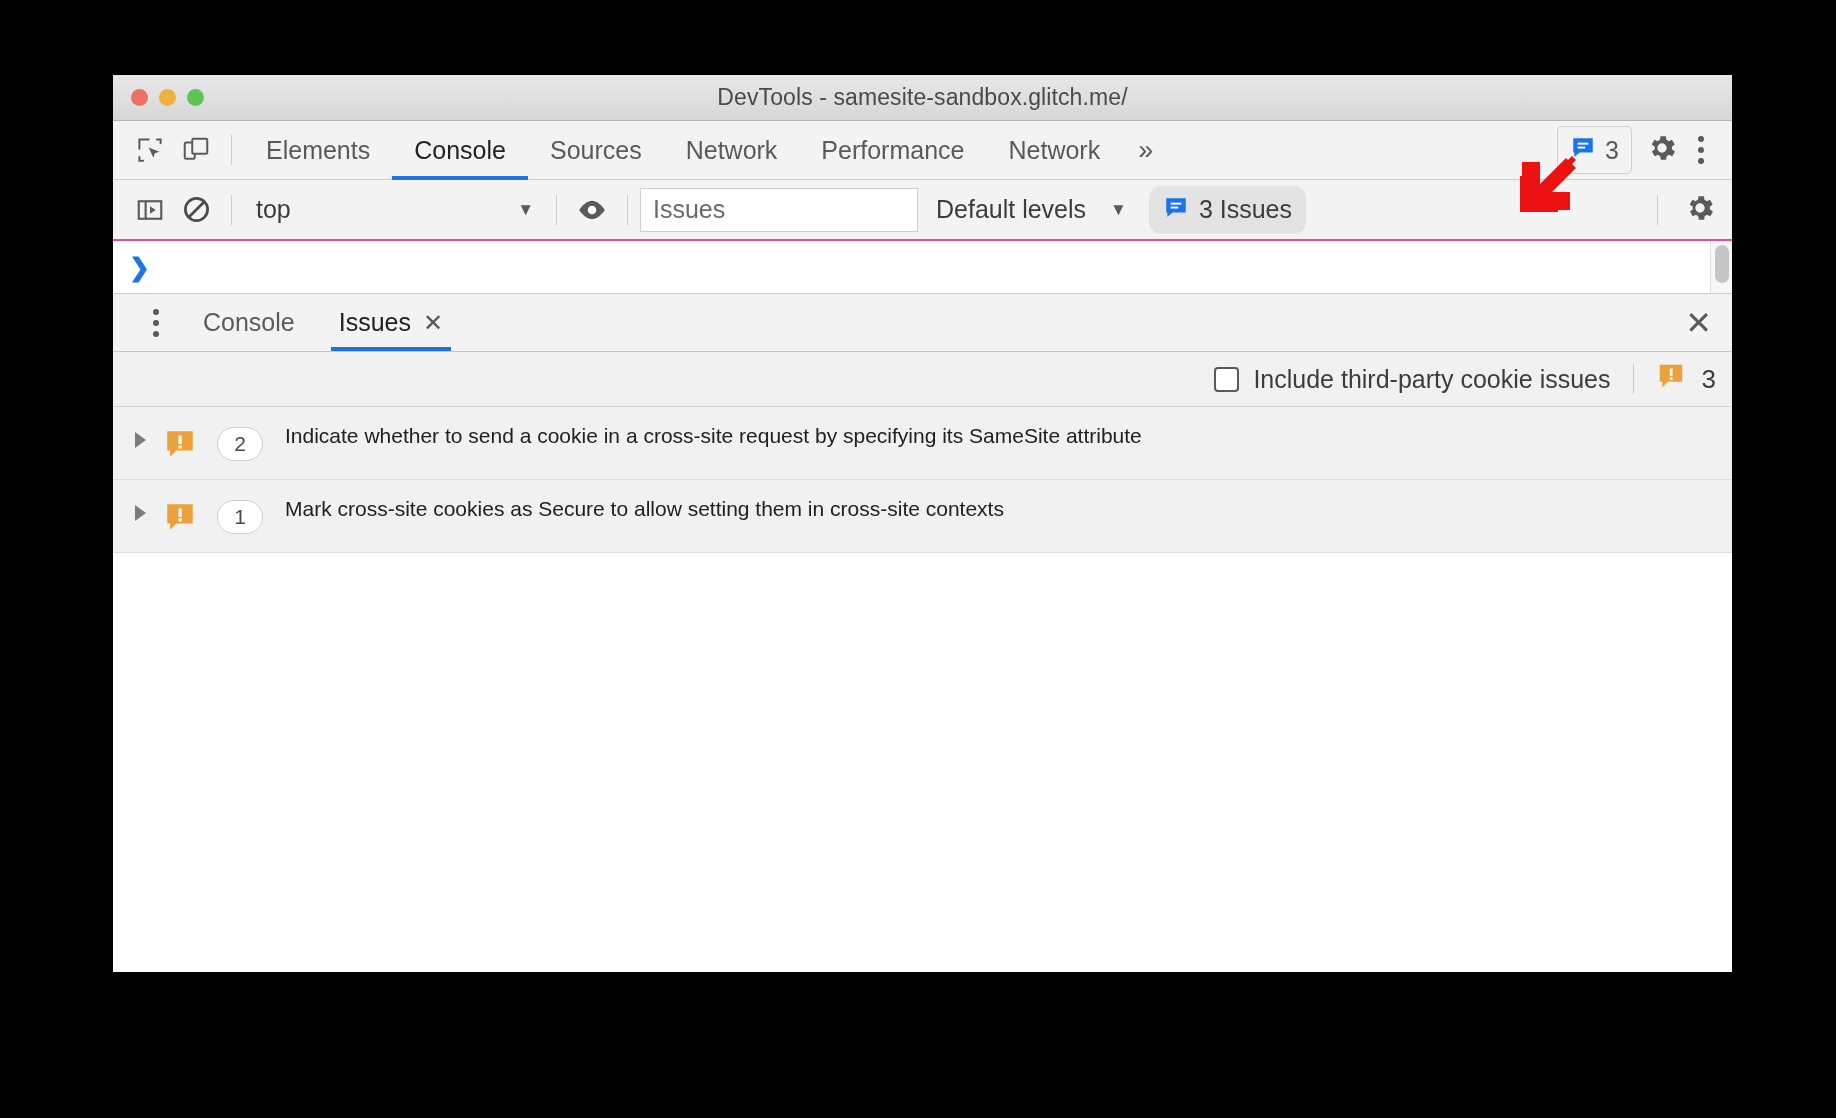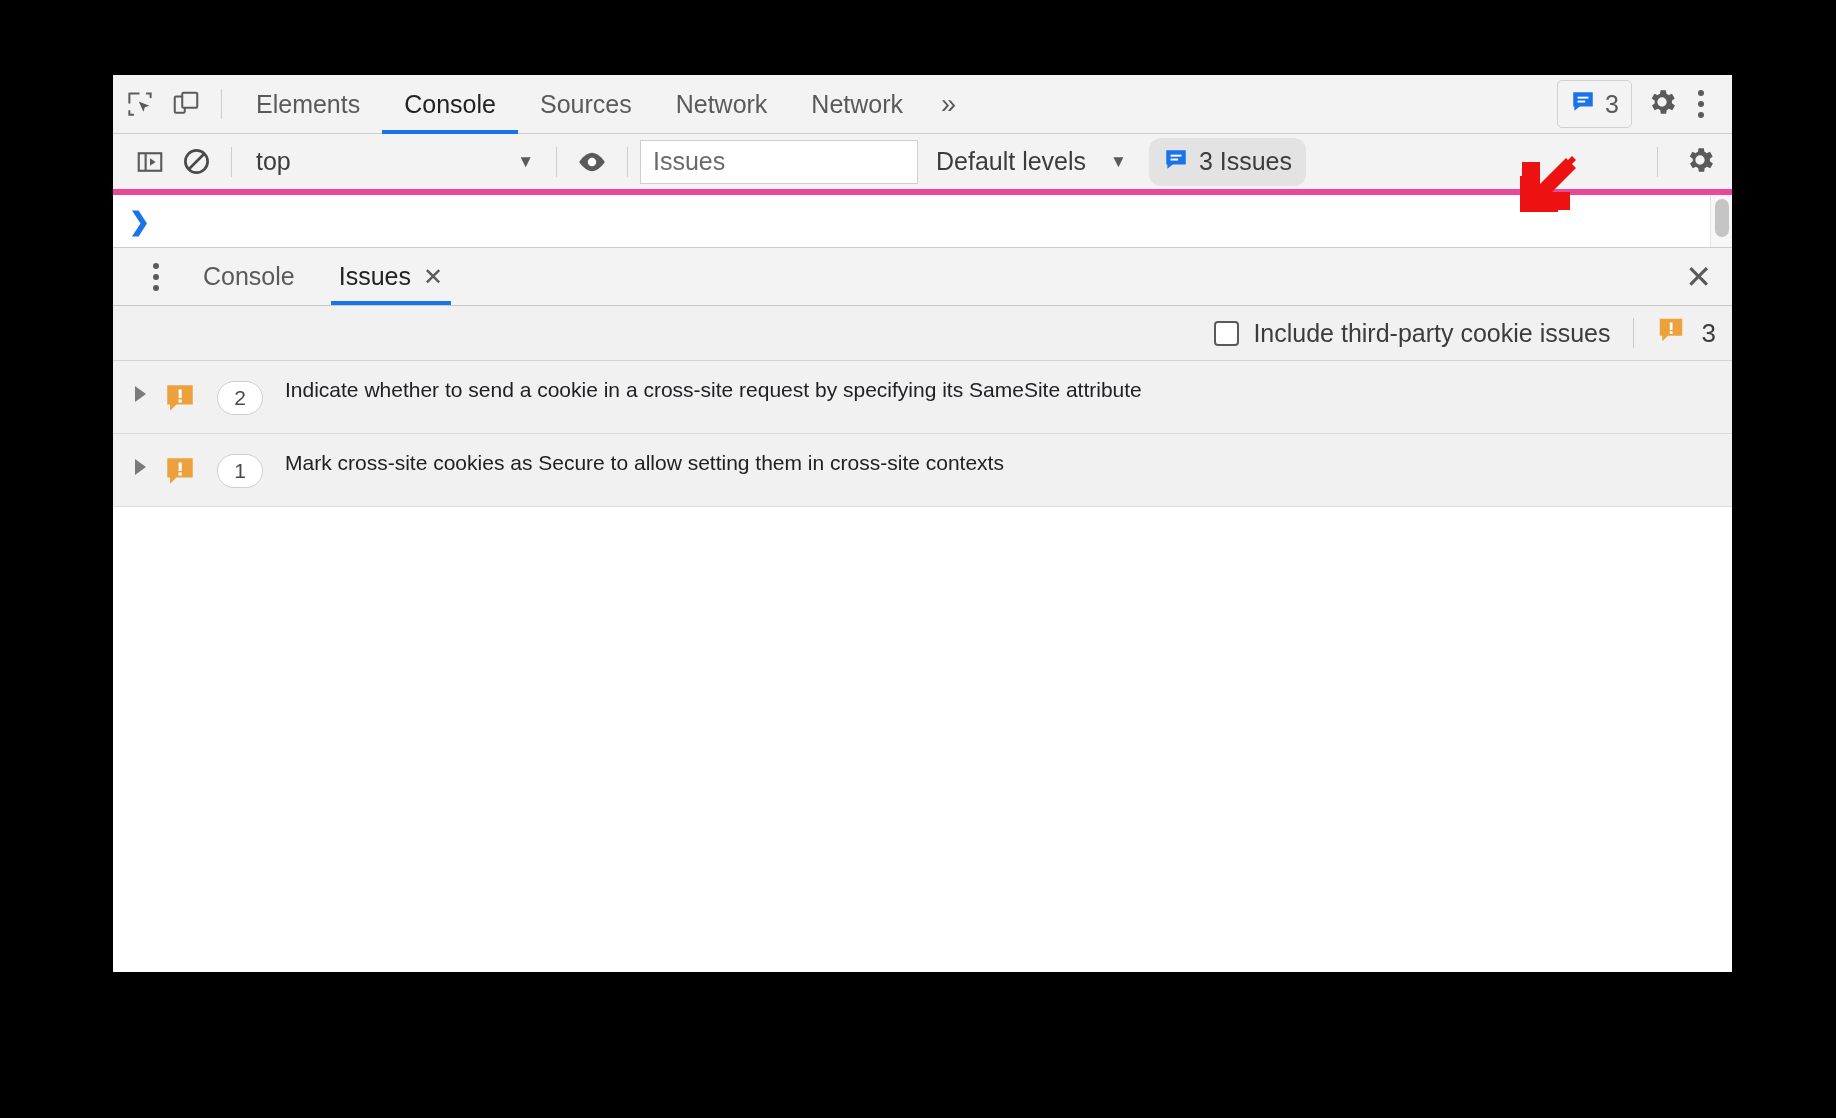--- a/index.html
+++ b/index.html
@@ -38,21 +38,21 @@
   #titlebar .title {
     position: absolute; left: 0; right: 0; text-align: center;
     font-size: 23px; color: #4a4a4a; letter-spacing: 0.1px;
   }
   
   #tabbar {
     height: 59px;
     background: #f3f3f3;
     border-bottom: 1px solid #cdcdcd;
     display: flex; align-items: center;
-    padding-left: 4px;
+    padding-left: 14px;
   }
   .tb-icon {
     width: 46px; height: 46px;
     display: flex; align-items: center; justify-content: center;
     color: #5a5a5a;
   }
   .vsep { width: 1px; height: 30px; background: #cdcdcd; margin: 0 12px; }
   .maintabs { display: flex; align-items: stretch; height: 59px; }
   .mtab {
     display: flex; align-items: center;
@@ -75,21 +75,21 @@
     padding: 7px 12px;
     font-size: 25px; color: #5a5a5a;
   }
   .gear { margin: 0 14px; }
   .kebab { display: flex; flex-direction: column; gap: 5px; padding: 0 16px 0 6px; }
   .kebab i { width: 6px; height: 6px; border-radius: 50%; background: #5a5a5a; display: block; }
   
   #consoletoolbar {
     height: 61px;
     background: #f3f3f3;
-    border-bottom: 6px solid #ec4899;
+    border-bottom: 2px solid #ec4899;
     display: flex; align-items: center;
     padding-left: 14px;
   }
   .ctx-select {
     display: flex; align-items: center; justify-content: space-between;
     width: 300px; height: 44px;
     font-size: 25px; color: #3c3c3c;
     padding: 0 10px 0 12px;
   }
   .caret { font-size: 17px; color: #5a5a5a; }
@@ -208,20 +208,28 @@
   
   #redarrow { position: absolute; left: 1510px; top: 150px; }
 </style>
 </head>
 <body>
 
 <div id="stage">
 
   <div id="window">
 
+    <div id="titlebar">
+      <div class="traffic">
+        <span class="dot red"></span>
+        <span class="dot yellow"></span>
+        <span class="dot green"></span>
+      </div>
+      <div class="title">DevTools - samesite-sandbox.glitch.me/</div>
+    </div>
 
     <div id="tabbar">
 
       <div class="tb-icon">
         <svg width="30" height="30" viewBox="0 0 24 24">
           <path d="M3 3h7v2H5v5H3V3z" fill="none"></path>
           <path d="M3.5 3.5h7.5M3.5 3.5v7.5M3.5 17.5v3h3M17.5 3.5h3v3" stroke="#5a5a5a" stroke-width="1.6" fill="none" stroke-linecap="round"></path>
           <path d="M11 10l8.5 3.3-3.6 1.2-1.2 3.6L11 10z" fill="#5a5a5a"></path>
         </svg>
       </div>
@@ -240,20 +248,23 @@
           <span>Elements</span>
         </div>
         <div class="mtab active">
           <span>Console</span>
         </div>
         <div class="mtab">
           <span>Sources</span>
         </div>
         <div class="mtab">
           <span>Network</span>
+        </div>
+        <div class="mtab">
+          <span>Performance</span>
         </div>
         <div class="mtab">
           <span>Network</span>
         </div>
       </div>
 
       <div class="chevrons">»</div>
 
       <div class="right">
         <div class="issues-chip">

